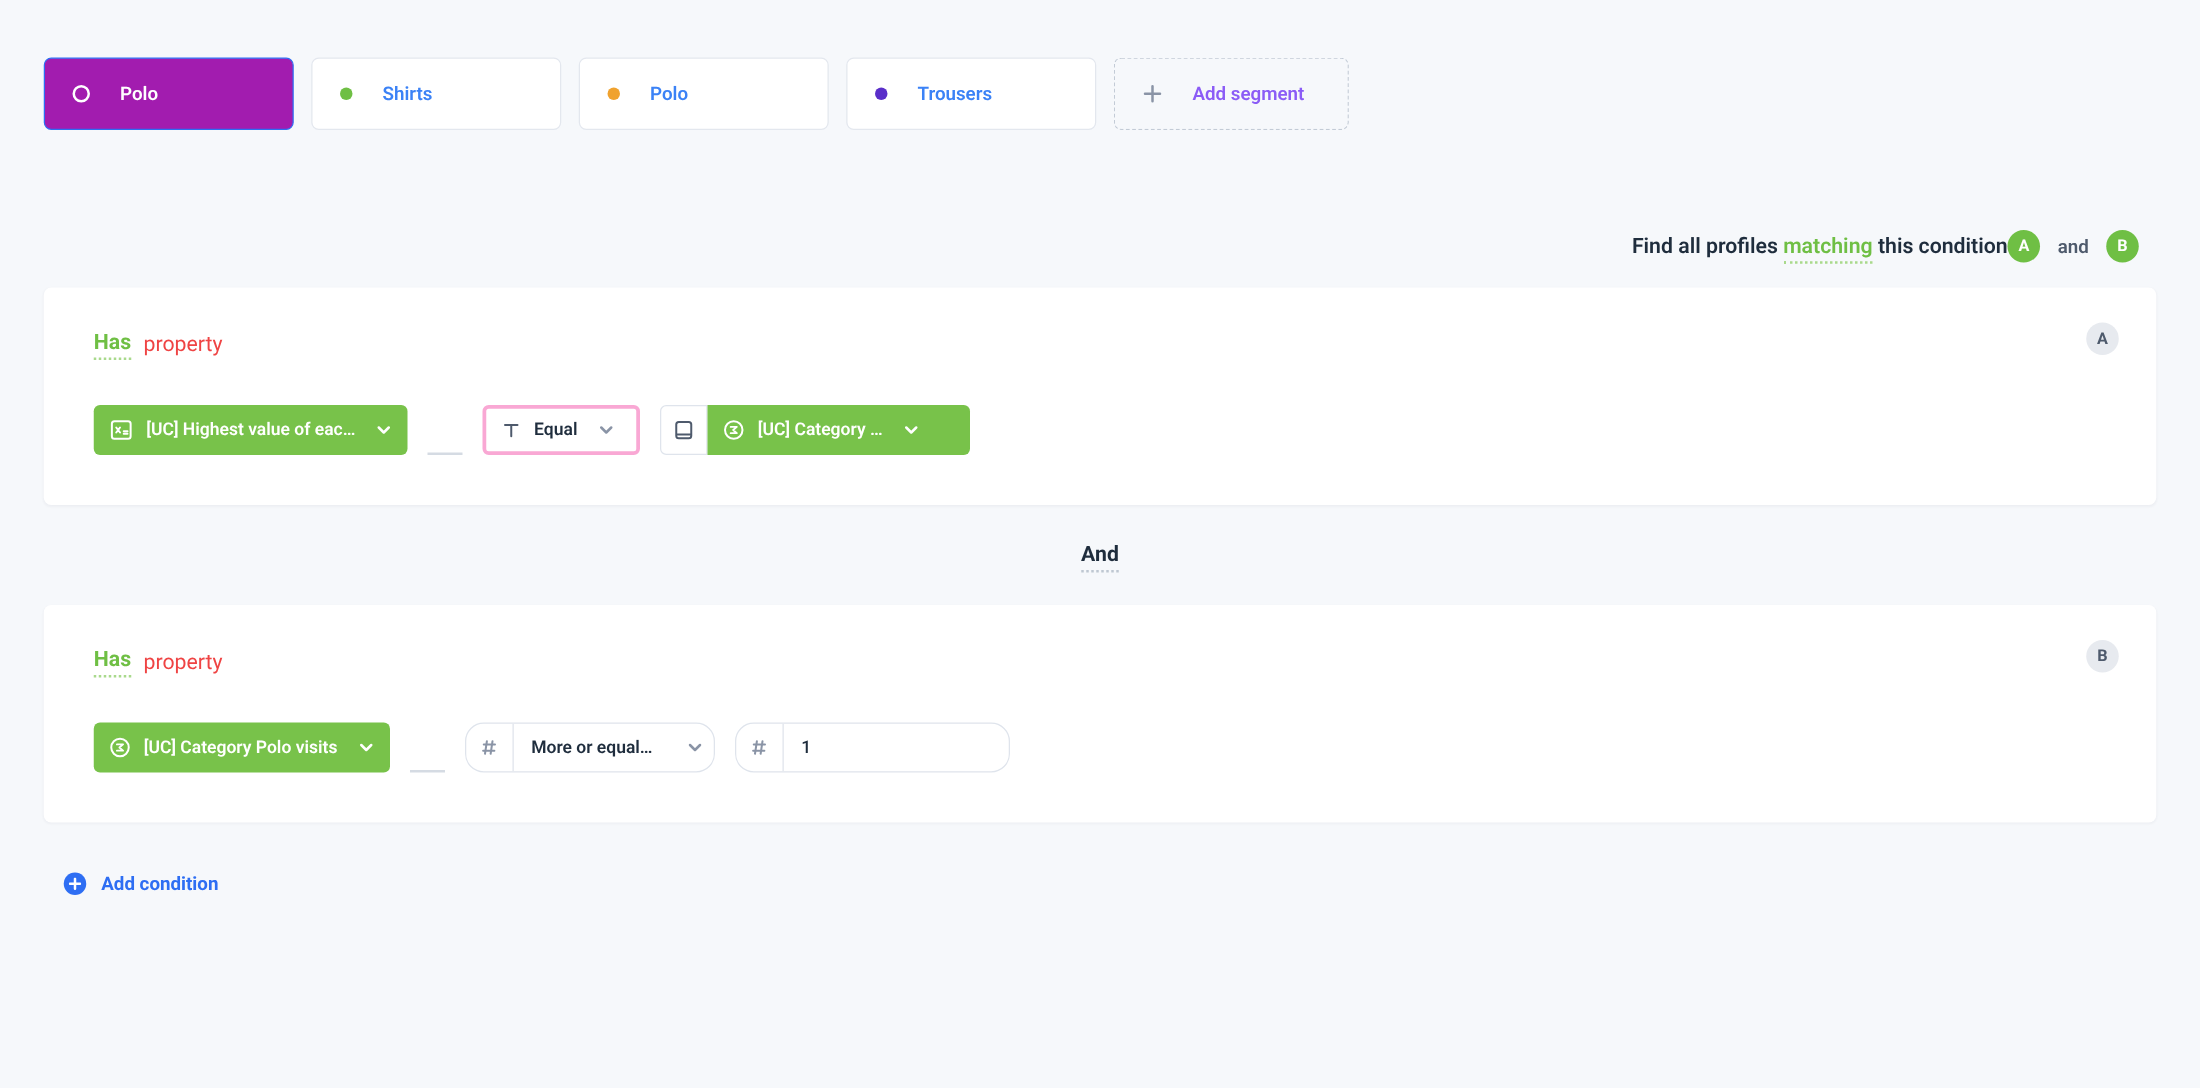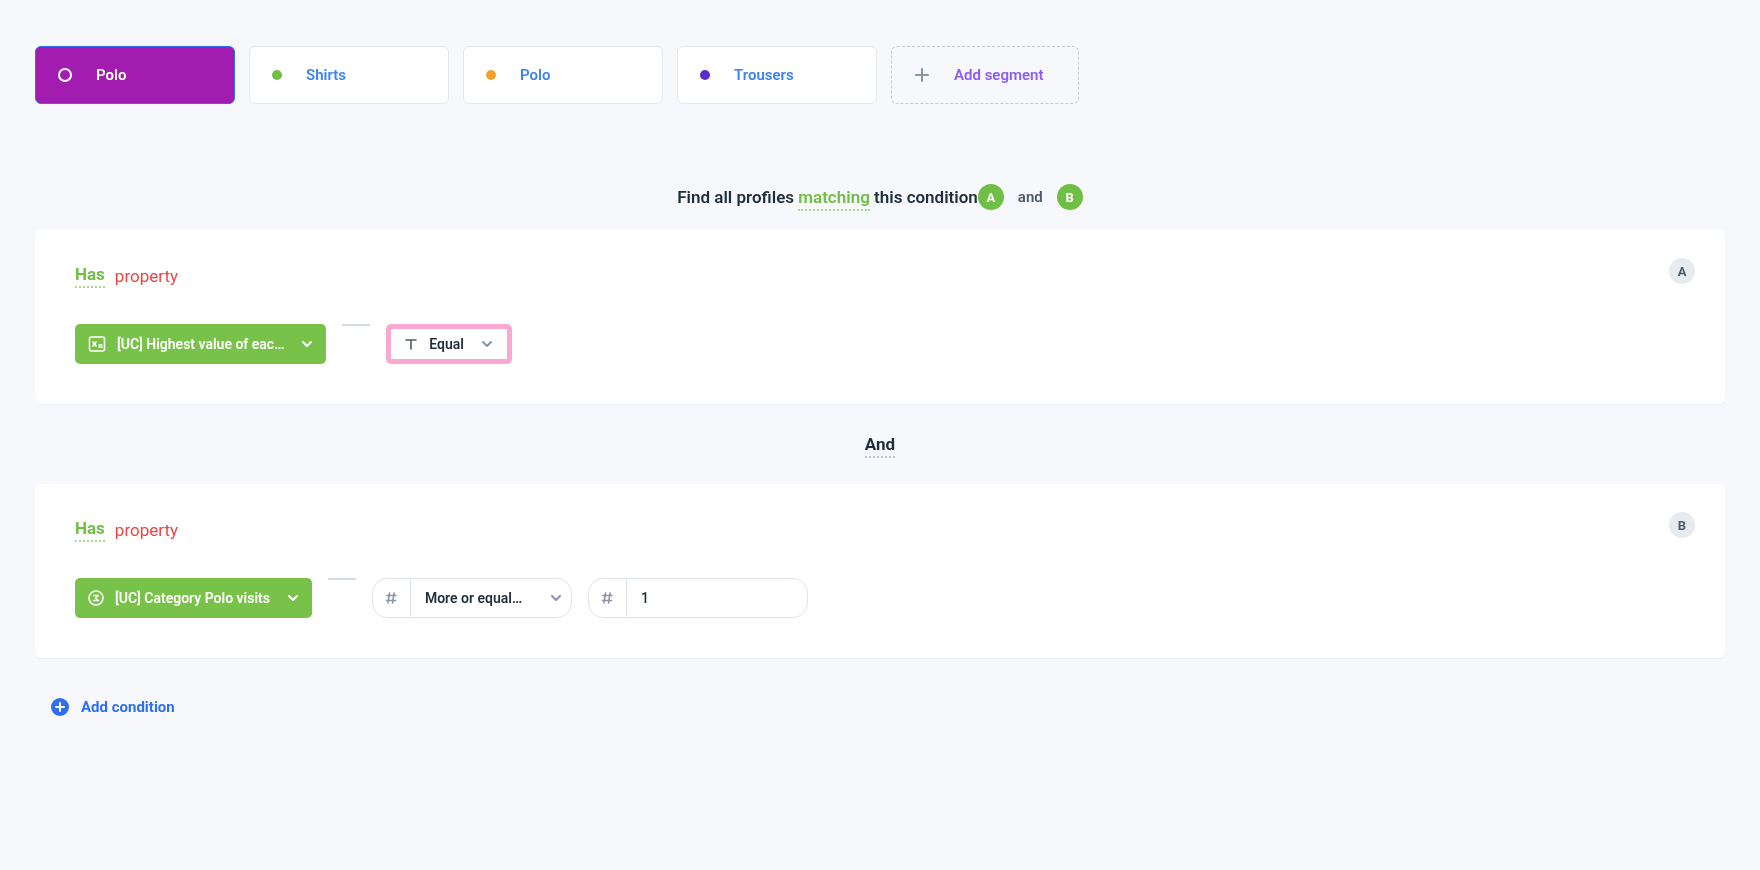--- a/index.html
+++ b/index.html
@@ -56,21 +56,21 @@
     border: 1px dashed #c3cbd6;
     color: #8b5cf6;
     min-width: 188px;
   }
   .segment.add svg { flex: 0 0 auto; }
 
   
   .header-line {
     display: flex;
     align-items: center;
-    justify-content: center;
+    justify-content: flex-end;
     padding: 0 14px 20px 14px;
     font-size: 17px;
     font-weight: 600;
     color: #1f2d3d;
   }
   .matching {
     color: #6fbf44;
     border-bottom: 2px dotted #a9d98c;
     padding-bottom: 2px;
   }
@@ -125,21 +125,21 @@
     font-weight: 400;
   }
   .corner-badge {
     position: absolute;
     top: 28px;
     right: 30px;
   }
 
   .row {
     display: flex;
-    align-items: flex-start;
+    align-items: flex-end;
     gap: 16px;
   }
   .connector {
     width: 28px;
     height: 2px;
     background: #d5dbe3;
   }
 
   .pill {
     height: 40px;
@@ -151,21 +151,21 @@
     font-size: 14px;
     font-weight: 600;
     cursor: pointer;
   }
   .pill.green {
     background: #78c24a;
     color: #fff;
   }
   .pill.white {
     background: #fff;
-    border: 5px solid #f9a8d4;
+    border: 3px solid #f9a8d4;
     color: #1f2d3d;
   }
   .pill svg { flex: 0 0 auto; }
   .chev { margin-left: 6px; }
 
   .input-group {
     height: 40px;
     display: inline-flex;
     border: 1px solid #dfe4ec;
     border-radius: 15px;
@@ -316,20 +316,38 @@
     <div class="connector"></div>
     <div class="pill white" style="min-width:126px;">
       <svg width="16" height="16" viewBox="0 0 16 16">
           <path d="M3 4h10M8 4v9" stroke="#4e5a6c" stroke-width="1.6" stroke-linecap="round"></path>
         </svg>
       <span>Equal</span>
       <svg class="chev" width="14" height="14" viewBox="0 0 14 14">
           <path d="M3 5l4 4 4-4" stroke="#8a94a6" stroke-width="2" fill="none" stroke-linecap="round" stroke-linejoin="round"></path>
         </svg>
     </div>
+    <div style="display:inline-flex;gap:0;">
+      <div class="mini" style="border-top-right-radius:0;border-bottom-right-radius:0;">
+        <svg width="18" height="18" viewBox="0 0 18 18">
+            <rect x="3" y="2.5" width="12" height="13" rx="2" fill="none" stroke="#4e5a6c" stroke-width="1.6"></rect>
+            <path d="M3 12.5h12" stroke="#4e5a6c" stroke-width="1.6"></path>
+          </svg>
+      </div>
+      <div class="pill green" style="border-top-left-radius:0;border-bottom-left-radius:0;min-width:210px;">
+        <svg width="18" height="18" viewBox="0 0 18 18">
+            <circle cx="9" cy="9" r="7" fill="none" stroke="#fff" stroke-width="1.6"></circle>
+            <path d="M6.5 6.5h5l-3 2.5 3 2.5h-5" fill="none" stroke="#fff" stroke-width="1.4" stroke-linecap="round" stroke-linejoin="round"></path>
+          </svg>
+        <span>[UC] Category …</span>
+        <svg class="chev" width="14" height="14" viewBox="0 0 14 14">
+            <path d="M3 5l4 4 4-4" stroke="#fff" stroke-width="2" fill="none" stroke-linecap="round" stroke-linejoin="round"></path>
+          </svg>
+      </div>
+    </div>
   </div>
 </div>
 
 
 <div class="and-sep">
   <span>And</span>
 </div>
 
 
 <div class="card">

